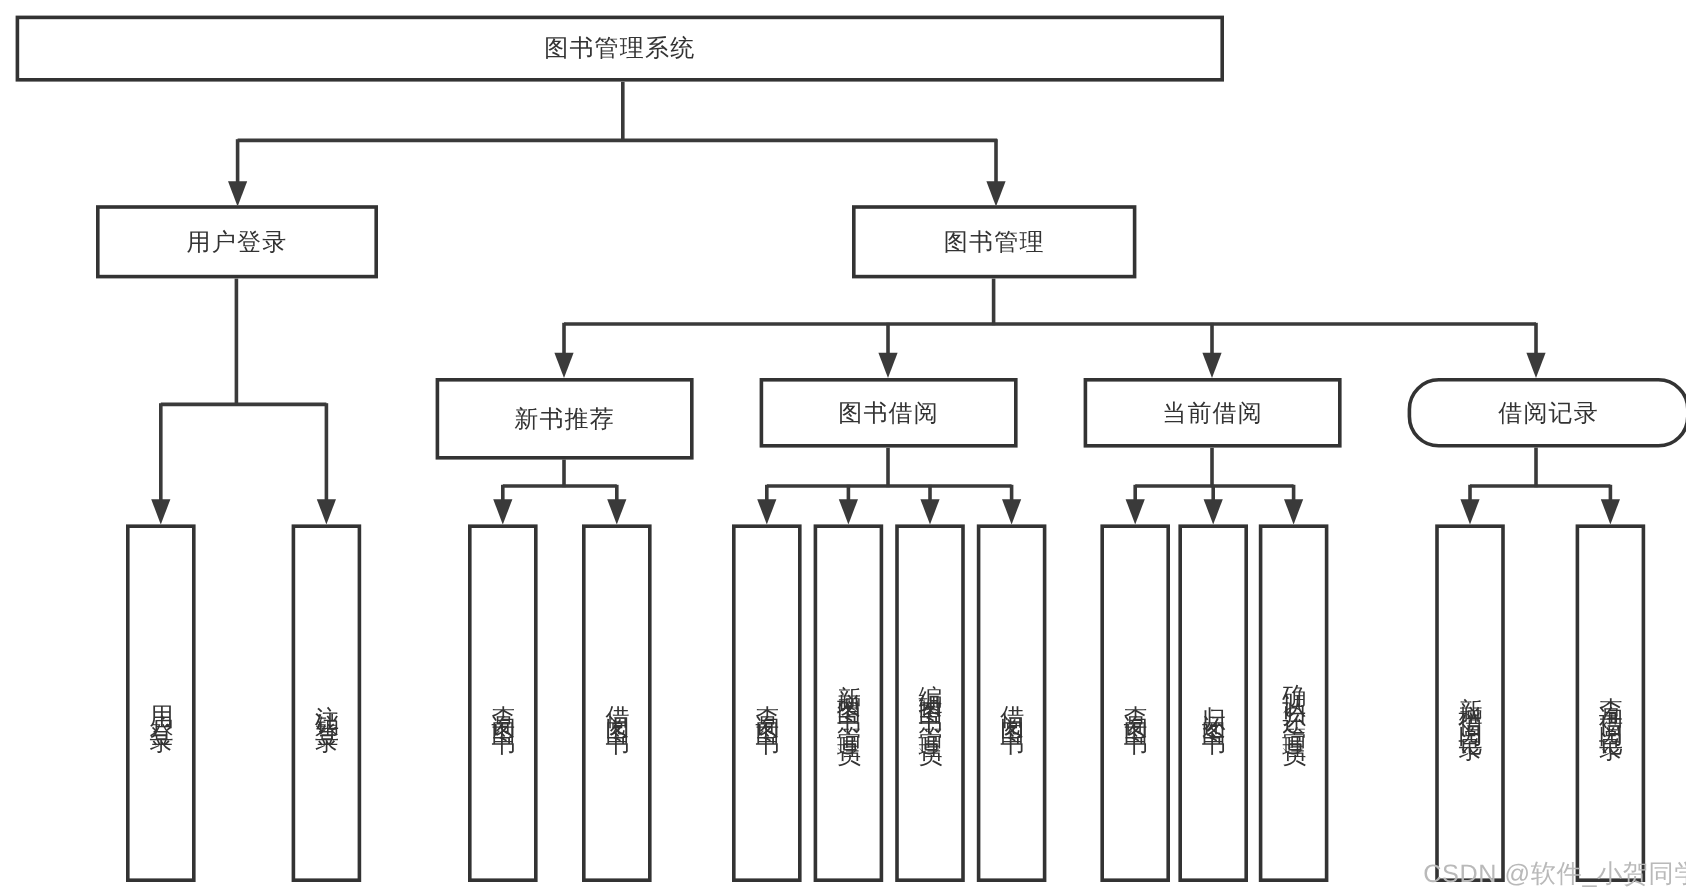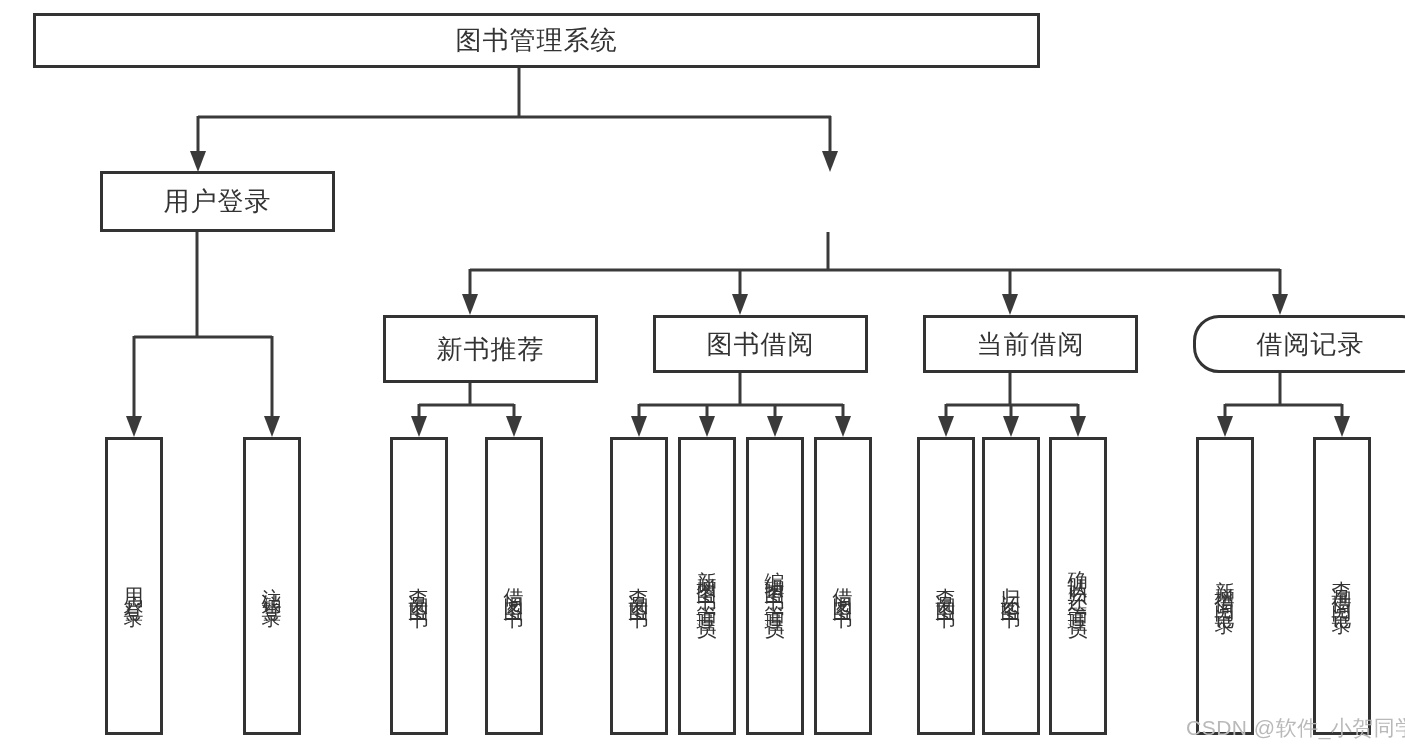--- a/index.html
+++ b/index.html
@@ -26,23 +26,22 @@
     box-sizing: border-box;
     background: #ffffff;
     border: 3px solid #333333;
     display: flex;
     align-items: center;
     justify-content: center;
     color: #333333;
     z-index: 2;
   }
   .hbox {
-    font-size: 26px;
+    font-size: 20px;
     letter-spacing: 1px;
-    margin-left: 20px;
   }
   .vbox {
     font-size: 20px;
   }
   .vbox .vtext {
     writing-mode: vertical-rl;
     text-orientation: mixed;
     letter-spacing: 7px;
     line-height: 1;
     white-space: nowrap;
@@ -126,20 +125,21 @@
       <polygon points="1003,416 1019,416 1011,437"></polygon>
       <polygon points="1070,416 1086,416 1078,437"></polygon>
       <polygon points="1217,416 1233,416 1225,437"></polygon>
       <polygon points="1334,416 1350,416 1342,437"></polygon>
     </g>
   </svg>
 
   <div class="node hbox" style="left:13px; top:13px; width:1007px; height:55px;">图书管理系统</div>
 
   <div class="node hbox" style="left:80px; top:171px; width:235px; height:61px;">用户登录</div>
+  <div class="node hbox" style="left:710px; top:171px; width:237px; height:61px;">图书管理</div>
 
   <div class="node hbox" style="left:363px; top:315px; width:215px; height:68px;">新书推荐</div>
   <div class="node hbox" style="left:633px; top:315px; width:215px; height:58px;">图书借阅</div>
   <div class="node hbox" style="left:903px; top:315px; width:215px; height:58px;">当前借阅</div>
   <div class="node hbox" style="left:1173px; top:315px; width:235px; height:58px;border-radius:26px;">借阅记录</div>
 
   <div class="node vbox" style="left:105px; top:437px; width:58px; height:298px;">
     <span class="vtext">用户登录</span>
   </div>
   <div class="node vbox" style="left:243px; top:437px; width:58px; height:298px;">

